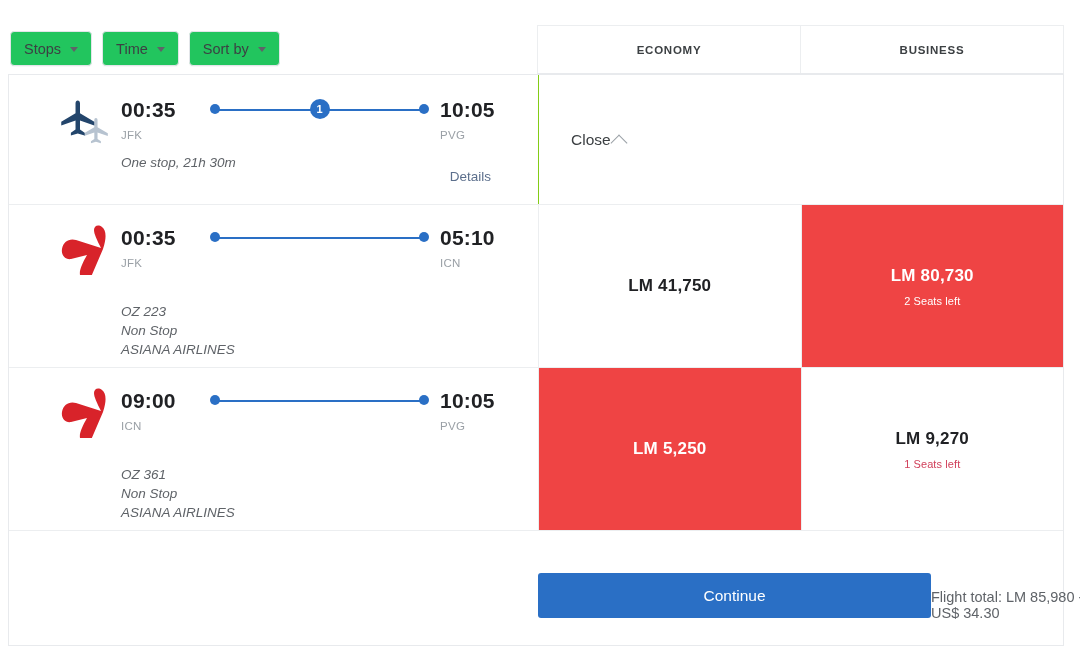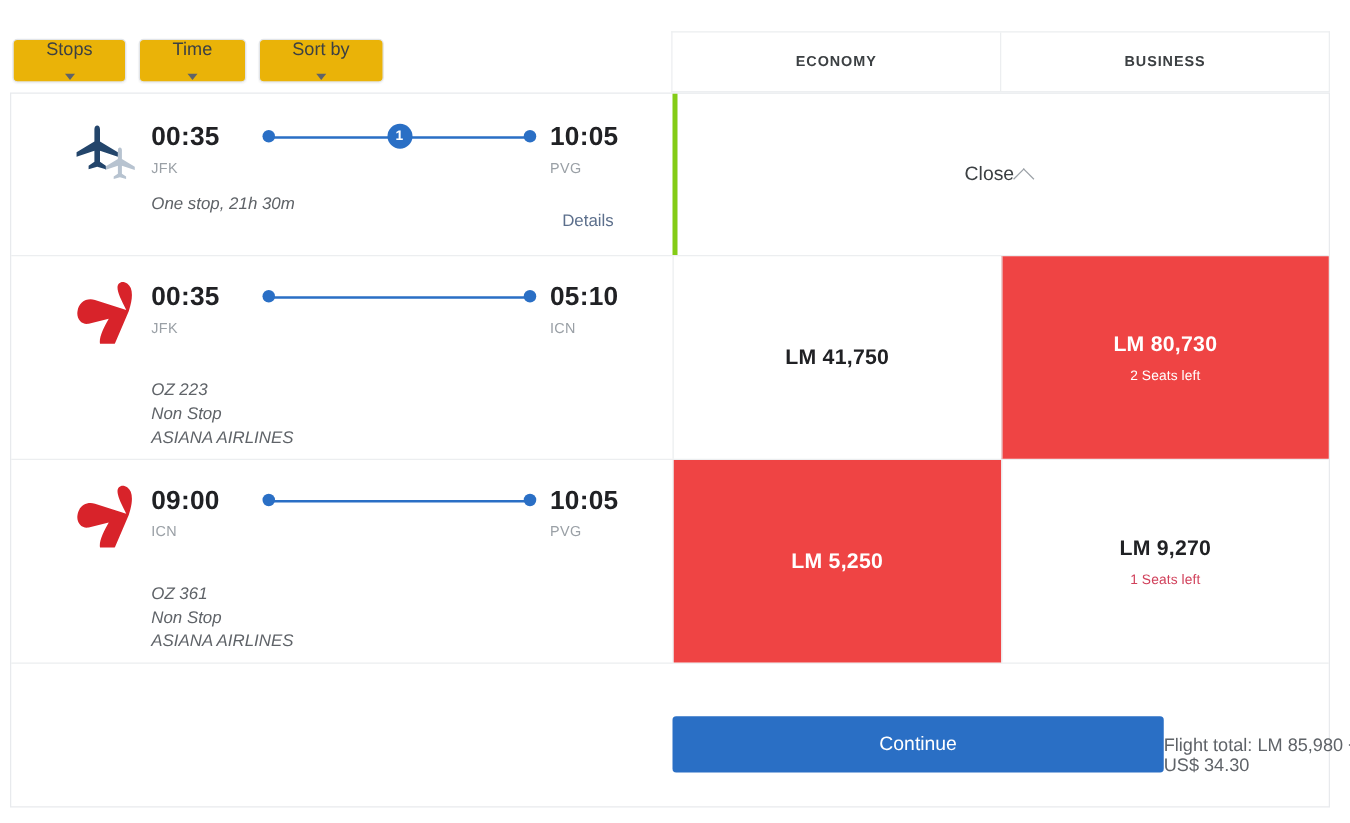--- a/index.html
+++ b/index.html
@@ -10,29 +10,28 @@
     -webkit-font-smoothing: antialiased;
   }
   .page { position: relative; width: 1080px; height: 658px; overflow: hidden; background:#fff; }
 
   
   .filter-bar {
     position: absolute; left: 10px; top: 31px;
     display: flex; gap: 10px; align-items: center;
   }
   .filter-btn {
-    height: 35px; padding: 0 26px;
-    background: #eab308;
+    height: 35px; padding: 0 13px;
+    background: #22c55e;
     border: 1px solid #e2e5e9;
     border-radius: 4px;
     display: flex; align-items: center; gap: 9px;
     font-size: 14.5px; color: #3c4043;
     cursor: pointer;
     box-shadow: 0 1px 1px rgba(0,0,0,0.035);
-    flex-direction: column;
   }
   .caret {
     width: 0; height: 0;
     border-left: 4.5px solid transparent;
     border-right: 4.5px solid transparent;
     border-top: 5px solid #5f6368;
     margin-top: 2px;
   }
 
   
@@ -93,23 +92,23 @@
   .fare-cell + .fare-cell { border-left: 1px solid #eceef0; }
   .fare-cell.selected { background: #ef4444; }
   .fare-price { font-size: 17px; font-weight: bold; color: #202124; letter-spacing: 0.2px; }
   .fare-cell.selected .fare-price { color: #ffffff; }
   .fare-seats { font-size: 11px; color: #d1415b; margin-top: 9px; letter-spacing: 0.1px; }
   .fare-cell.selected .fare-seats { color: #ffffff; }
 
   
   .close-cell {
     flex: 1 1 auto;
-    display: flex; align-items: center; justify-content: center;
+    display: flex; align-items: center; justify-content: flex-start;
     padding: 0 37px 0 32px;
-    border-left: 4px solid #84cc16;
+    border-left: 1px solid #84cc16;
     cursor: pointer;
   }
   .close-label { font-size: 15.5px; color: #3c4043; }
   .chev-up {
     width: 17px; height: 17px;
     position: relative;
   }
   .chev-up::before {
     content: "";
     position: absolute; left: 2px; top: 6px;

